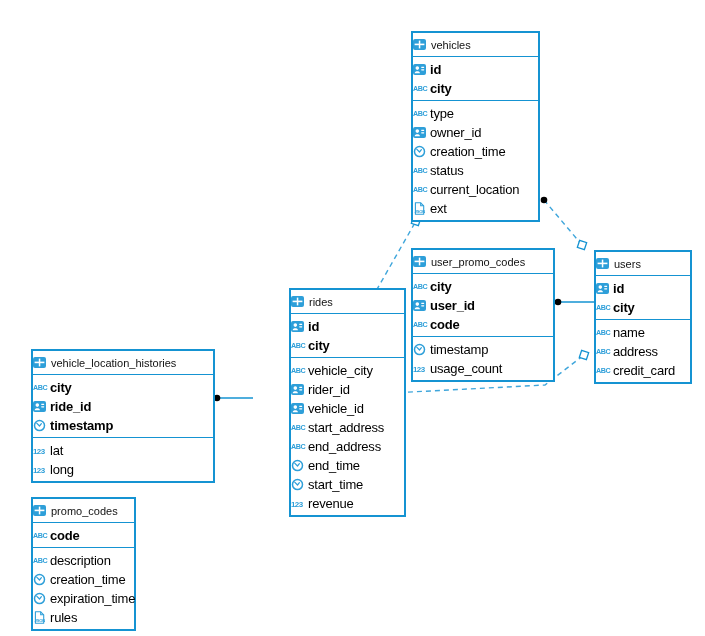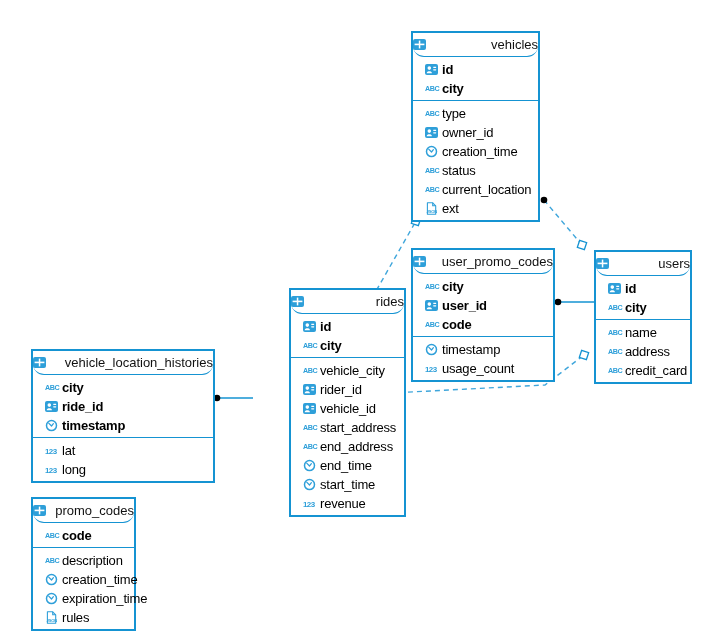--- a/index.html
+++ b/index.html
@@ -6,28 +6,28 @@
   body{
     width:705px;height:636px;position:relative;background:#ffffff;
     font-family:"Liberation Sans",sans-serif;overflow:hidden;
   }
   #connections-layer{position:absolute;left:0;top:0;}
   .erd-table{
     position:absolute;background:#fff;box-sizing:border-box;
     border:2px solid var(--tbl-border,#1593d2);
   }
   .erd-header{
-    height:23px;display:flex;align-items:center;justify-content:space-between;gap:5px;
+    height:23px;display:flex;align-items:center;justify-content:flex-start;gap:5px;
     border-bottom:1.5px solid var(--tbl-border,#1593d2);
-    font-size:13px;color:#111;white-space:nowrap;border-radius:11px;
+    font-size:11px;color:#111;white-space:nowrap;
   }
   .erd-section{padding:2.5px 0;}
   .erd-section.body{border-top:1.5px solid var(--tbl-border,#1593d2);}
   .erd-row{
-    height:19px;display:flex;align-items:center;padding-left:12px;
+    height:19px;display:flex;align-items:center;padding-left:0;
     font-size:13px;color:#000;white-space:nowrap;letter-spacing:-0.2px;
   }
   .erd-row.key{font-weight:700;}
   .col-icon{width:17px;flex:none;display:inline-flex;align-items:center;}
   .col-icon svg{display:block;}
 </style>
 </head>
 <body style="--tbl-border: #1593d2;">
 
 <svg id="connections-layer" width="705" height="636">

